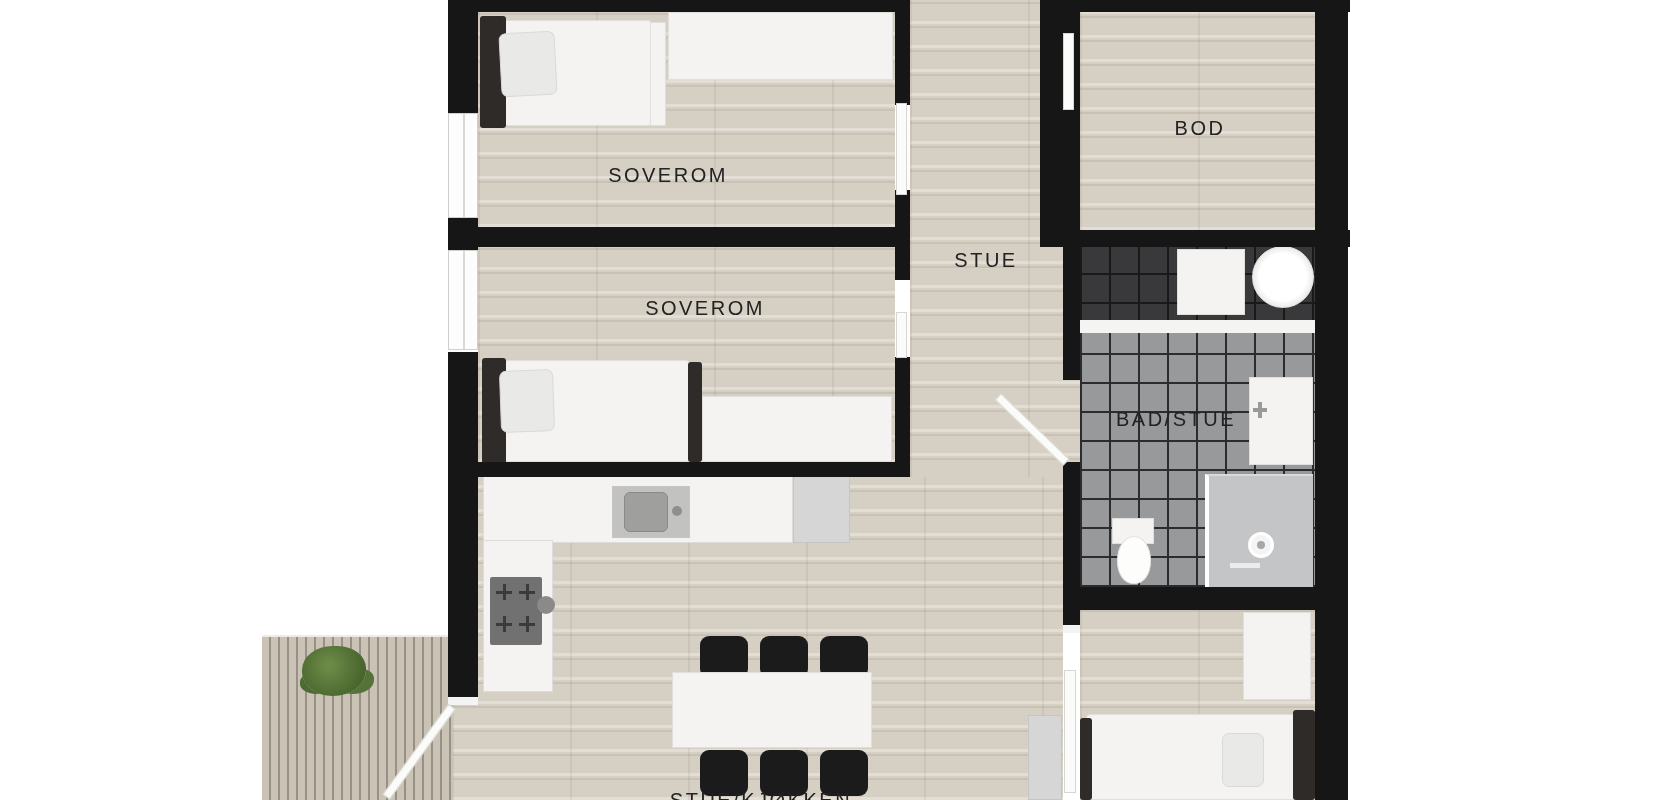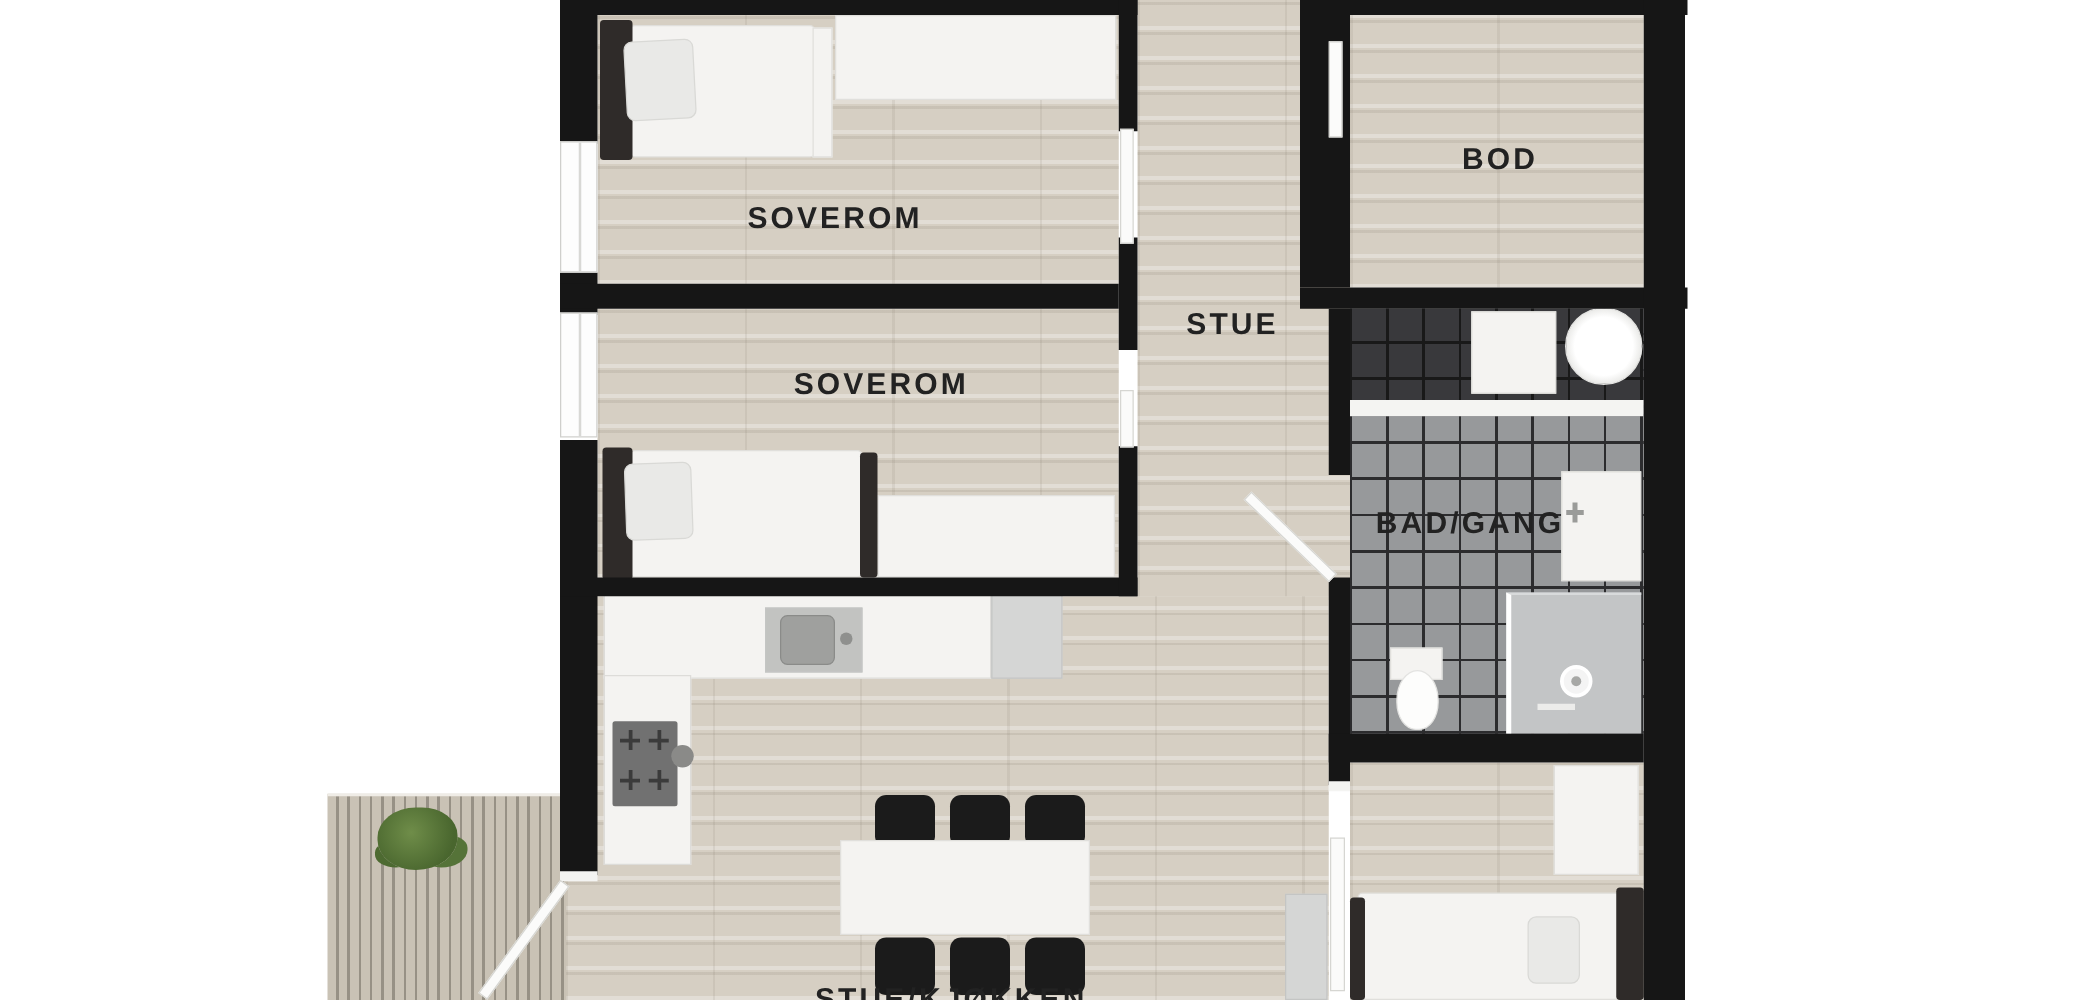--- a/index.html
+++ b/index.html
@@ -41,21 +41,21 @@
   .stove{z-index:5;background:#717171;border-radius:2px;}
   .burner{z-index:6;width:16px;height:16px;background:
      linear-gradient(#3b3b3b,#3b3b3b) center/16px 3px no-repeat,
      linear-gradient(#3b3b3b,#3b3b3b) center/3px 16px no-repeat;}
   .round{border-radius:50%;}
   .plant{z-index:5;width:64px;height:50px;border-radius:50% 46% 54% 50%;
      background:radial-gradient(circle at 42% 40%, var(--plant_green,#6f8d49), #49662e 72%);
      box-shadow:20px 10px 0 -12px #557338,-16px 12px 0 -14px #4d6a31,8px -8px 0 -14px #5d7b3e;}
 
   .room-label{z-index:9;transform:translate(-50%,-50%);
-     font-weight:700;font-size:24px;line-height:1;letter-spacing:2.5px;
+     font-weight:400;font-size:20px;line-height:1;letter-spacing:2.5px;
      color:var(--label_text,#222);white-space:nowrap;}
 </style>
 </head>
 <body>
 
 <div class="plan">
 
   <div class="wood" style="left:478px;top:12px;width:417px;height:215px"></div>
   <div class="wood" style="left:478px;top:247px;width:417px;height:215px"></div>
   <div class="wood" style="left:910px;top:0;width:170px;height:480px"></div>
@@ -152,15 +152,15 @@
   <div class="leaf" style="left:896px;top:312px;width:11px;height:46px"></div>
   <div class="leaf" style="left:1063px;top:33px;width:11px;height:77px"></div>
   <div class="leaf" style="left:998px;top:392px;width:95px;height:9px;transform-origin:left center;transform:rotate(44deg)"></div>
   <div class="leaf" style="left:452px;top:702px;width:112px;height:9px;transform-origin:left center;transform:rotate(126deg)"></div>
   <div class="leaf" style="left:1064px;top:670px;width:12px;height:123px"></div>
 
   <div class="room-label" style="left:668px;top:175px">SOVEROM</div>
   <div class="room-label" style="left:705px;top:308px">SOVEROM</div>
   <div class="room-label" style="left:986px;top:260px">STUE</div>
   <div class="room-label" style="left:1200px;top:128px">BOD</div>
-  <div class="room-label" style="left:1176px;top:419px">BAD/GANG</div>
+  <div class="room-label" style="left:1176px;top:419px">BAD/STUE</div>
   <div class="room-label" style="left:761px;top:800px">STUE/KJØKKEN</div>
 </div>
 
 </body></html>

